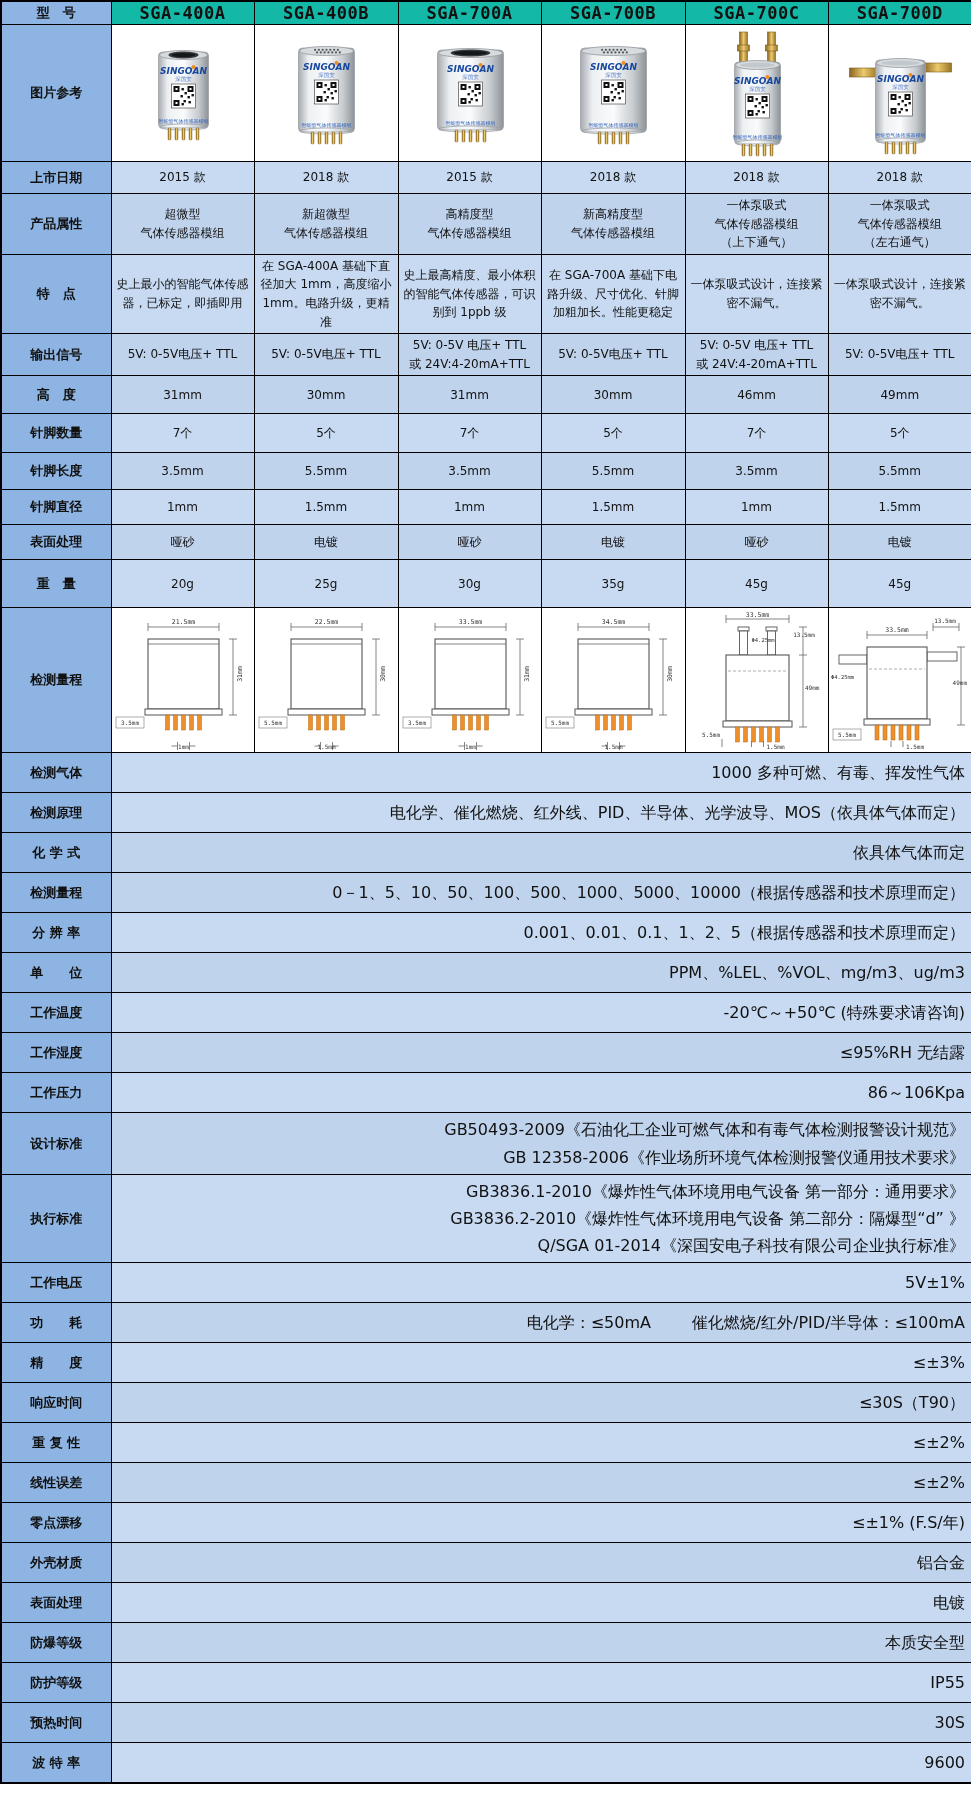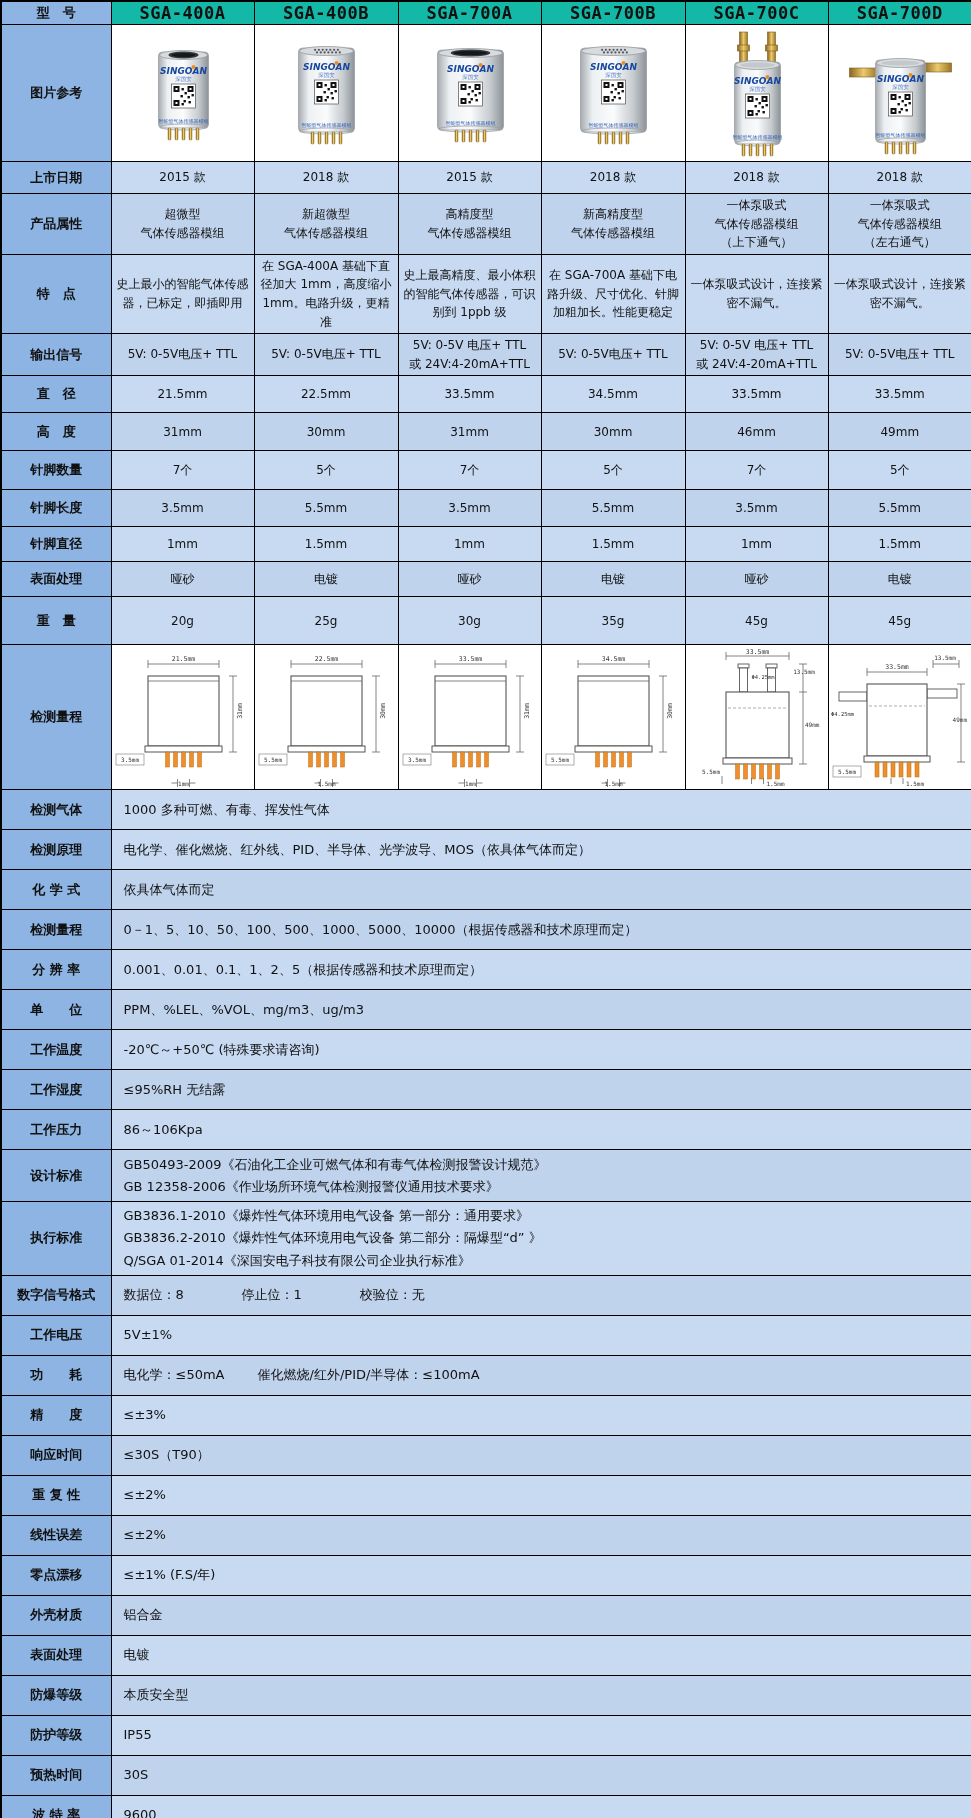--- a/index.html
+++ b/index.html
@@ -3,21 +3,21 @@
 <meta charset="utf-8">
 <style>
   html,body{margin:0;padding:0;background:#fff;}
   body{width:971px;font-family:"DejaVu Sans",sans-serif;color:#111;}
   #spec-table{border-collapse:collapse;table-layout:fixed;width:971px;border:2px solid #000;}
   #spec-table td{border:1px solid #000;overflow:hidden;vertical-align:middle;}
   .label-cell{background:#8DB4E2;font-weight:bold;font-size:13px;text-align:center;padding:2px;white-space:pre-line;}
   .model-cell{background:#14b8a6;font-weight:bold;font-size:17px;text-align:center;font-family:"DejaVu Sans Mono","DejaVu Sans",monospace;letter-spacing:0.5px;}
   .value-cell{background:#C7DAF2;font-size:12px;text-align:center;padding:2px 5px;line-height:1.55;white-space:pre-line;}
   .value-cell.alt{background:#C0D3ED;}
-  .full-cell{background:#C7DAF2;font-size:13px;text-align:left;padding:3px 6px 3px 12px;line-height:1.7;white-space:pre-wrap;}
+  .full-cell{background:#C7DAF2;font-size:16px;text-align:right;padding:3px 6px 3px 12px;line-height:1.7;white-space:pre-wrap;}
   .full-cell.alt{background:#C0D3ED;}
   .photo-cell,.diagram-cell{background:#ffffff;text-align:center;padding:0;}
   .photo-cell svg,.diagram-cell svg{display:block;margin:0 auto;}
 </style>
 </head>
 <body>
 
 <table id="spec-table">
   <colgroup>
       <col style="width: 110px;">
@@ -390,29 +390,20 @@
         <td class="label-cell">输出信号</td>
         <td class="value-cell alt">5V: 0-5V电压+ TTL</td>
         <td class="value-cell alt">5V: 0-5V电压+ TTL</td>
         <td class="value-cell alt">5V: 0-5V 电压+ TTL
 或 24V:4-20mA+TTL</td>
         <td class="value-cell alt">5V: 0-5V电压+ TTL</td>
         <td class="value-cell alt">5V: 0-5V 电压+ TTL
 或 24V:4-20mA+TTL</td>
         <td class="value-cell alt">5V: 0-5V电压+ TTL</td>
       </tr>
-      <tr style="height: 37px;">
-        <td class="label-cell">直　径</td>
-        <td class="value-cell">21.5mm</td>
-        <td class="value-cell">22.5mm</td>
-        <td class="value-cell">33.5mm</td>
-        <td class="value-cell">34.5mm</td>
-        <td class="value-cell">33.5mm</td>
-        <td class="value-cell">33.5mm</td>
-      </tr>
       <tr style="height: 38px;">
         <td class="label-cell">高　度</td>
         <td class="value-cell alt">31mm</td>
         <td class="value-cell alt">30mm</td>
         <td class="value-cell alt">31mm</td>
         <td class="value-cell alt">30mm</td>
         <td class="value-cell alt">46mm</td>
         <td class="value-cell alt">49mm</td>
       </tr>
       <tr style="height: 39px;">
@@ -679,24 +670,20 @@
         <td class="full-cell alt" colspan="6">GB50493-2009《石油化工企业可燃气体和有毒气体检测报警设计规范》
 GB 12358-2006《作业场所环境气体检测报警仪通用技术要求》</td>
       </tr>
       <tr style="height: 70px;">
         <td class="label-cell">执行标准</td>
         <td class="full-cell" colspan="6">GB3836.1-2010《爆炸性气体环境用电气设备 第一部分：通用要求》
 GB3836.2-2010《爆炸性气体环境用电气设备 第二部分：隔爆型“d” 》
 Q/SGA 01-2014《深国安电子科技有限公司企业执行标准》</td>
       </tr>
       <tr style="height: 40px;">
-        <td class="label-cell">数字信号格式</td>
-        <td class="full-cell alt" colspan="6">数据位：8              停止位：1              校验位：无</td>
-      </tr>
-      <tr style="height: 40px;">
         <td class="label-cell">工作电压</td>
         <td class="full-cell" colspan="6">5V±1%</td>
       </tr>
       <tr style="height: 40px;">
         <td class="label-cell">功　　耗</td>
         <td class="full-cell alt" colspan="6">电化学：≤50mA        催化燃烧/红外/PID/半导体：≤100mA</td>
       </tr>
       <tr style="height: 40px;">
         <td class="label-cell">精　　度</td>
         <td class="full-cell" colspan="6">≤±3%</td>

